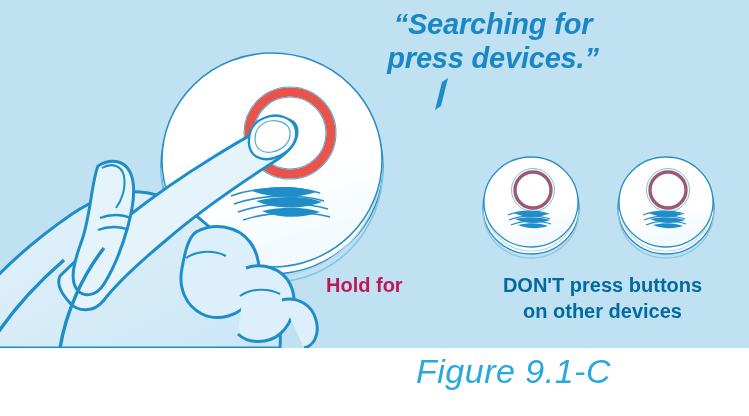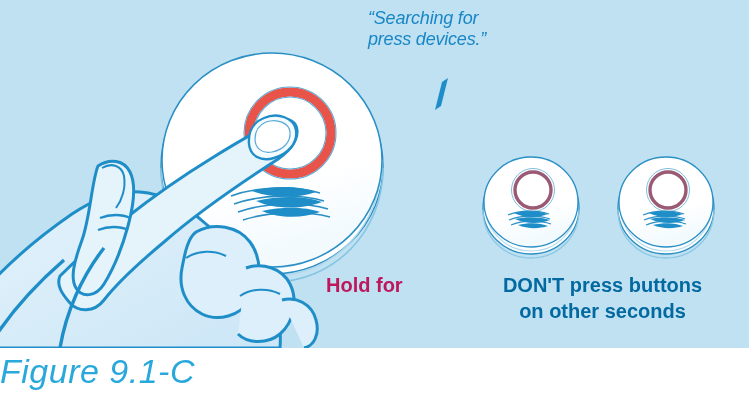--- a/index.html
+++ b/index.html
@@ -43,24 +43,24 @@
     height: 348px;
     pointer-events: none;
   }
   .text-layer > * { pointer-events: auto; }
 
   #quote-callout {
     position: absolute;
     left: 368px;
     top: 8px;
     width: 250px;
-    text-align: left;
+    text-align: center;
     font-style: italic;
-    font-weight: normal;
-    font-size: 18px;
+    font-weight: bold;
+    font-size: 29px;
     line-height: 1.16;
     color: #1986c6;
     letter-spacing: -0.2px;
   }
   #quote-callout .q-line { display: block; white-space: nowrap; }
 
   #hold-label {
     position: absolute;
     left: 326px;
     top: 272px;
@@ -83,21 +83,21 @@
     color: #0369a1;
     text-align: center;
   }
   #dont-press-label .lbl-line { display: block; white-space: nowrap; }
 
   #figure-caption {
     position: absolute;
     left: 0;
     top: 352px;
     width: 611px;
-    text-align: left;
+    text-align: right;
     font-size: 34px;
     font-style: italic;
     font-weight: normal;
     color: #29a8dc;
     letter-spacing: 0.5px;
   }
 </style>
 </head>
 <body>
 
@@ -231,21 +231,21 @@
         <span class="q-line">“Searching for</span>
         <span class="q-line">press devices.”</span>
       </div>
 
       <div id="hold-label">
         <span class="lbl-line">Hold for</span>
       </div>
 
       <div id="dont-press-label">
         <span class="lbl-line">DON'T press buttons</span>
-        <span class="lbl-line">on other seconds</span>
+        <span class="lbl-line">on other devices</span>
       </div>
 
     </div>
   </div>
 
   <div id="figure-caption">Figure 9.1-C</div>
 
 </div>
 
 </body></html>

